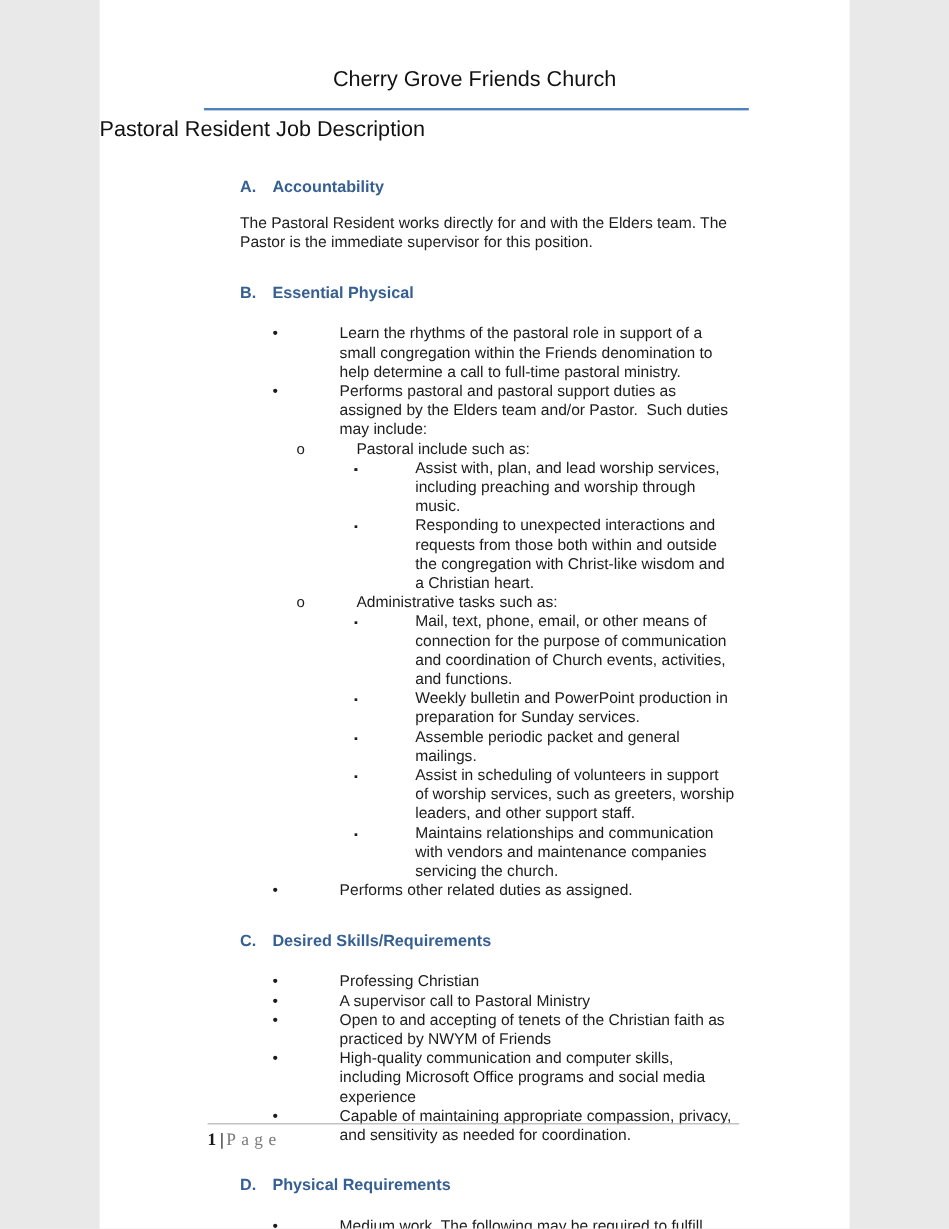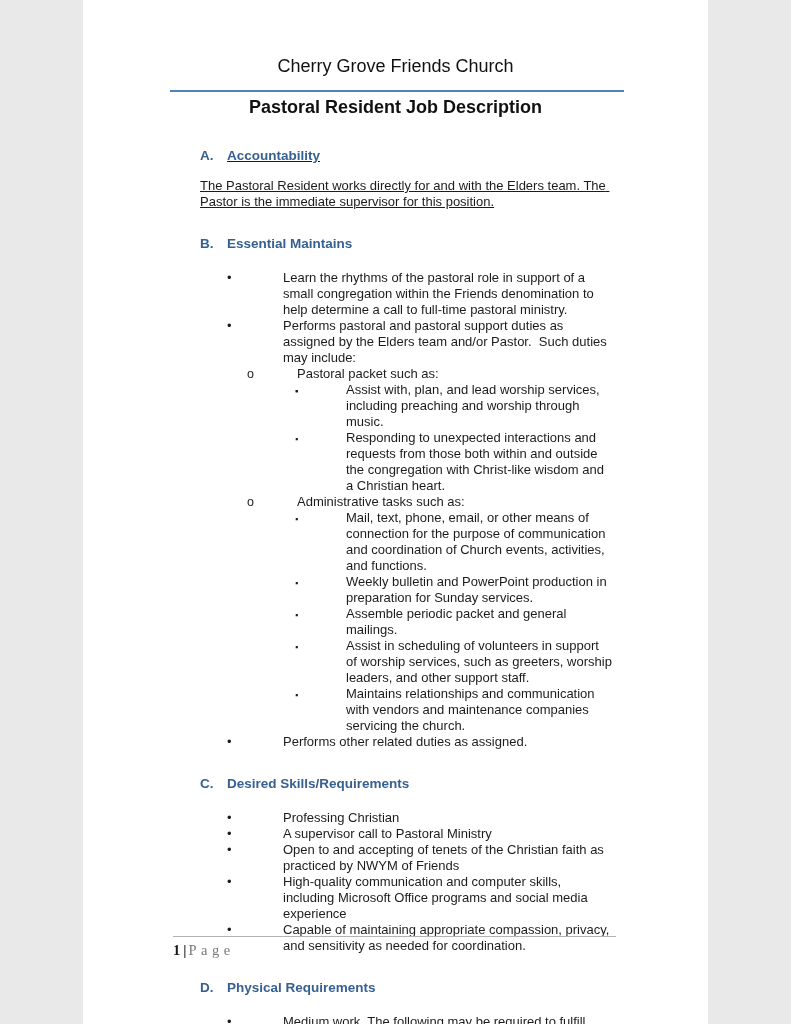--- a/index.html
+++ b/index.html
@@ -27,35 +27,34 @@
     line-height: 22px;
     color: #111;
   }
   .title-rule {
     height: 2px;
     background: var(--rule-blue);
     margin: 13px 84px 0 87px;
   }
   .doc-subtitle {
     margin-top: 4px;
-    text-align: center;
+    text-align: left;
     font-size: 18px;
     line-height: 22px;
     color: #111;
-    font-weight: bold;
   }
   .doc-body {
     margin-top: 30px;
     padding-left: 117px;
     padding-right: 96px;
     font-size: 13px;
     line-height: 16px;
   }
   .section { margin-top: 26px; }
-  .section:first-child { margin-top: 12px; text-decoration: underline; }
+  .section:first-child { margin-top: 12px; }
   .section-heading {
     font-weight: bold;
     color: var(--heading-blue);
     font-size: 13.5px;
     line-height: 16px;
   }
   .h-letter { display: inline-block; width: 27px; }
   .section-paragraph {
     margin-top: 14px;
     white-space: pre-wrap;
@@ -92,33 +91,33 @@
   <div class="doc-title">Cherry Grove Friends Church</div>
   <div class="title-rule"></div>
   <div class="doc-subtitle">Pastoral Resident Job Description</div>
 
   <div class="doc-body">
       <div class="section">
         <div class="section-heading"><span class="h-letter">A.</span><span class="h-title">Accountability</span></div>
         <div class="section-paragraph">The Pastoral Resident works directly for and with the Elders team. The Pastor is the immediate supervisor for this position.</div>
       </div>
       <div class="section">
-        <div class="section-heading"><span class="h-letter">B.</span><span class="h-title">Essential Maintains</span></div>
+        <div class="section-heading"><span class="h-letter">B.</span><span class="h-title">Essential Physical</span></div>
         <div class="section-items">
           <div class="li lvl0">
             <span class="marker m0">•</span>
             <span class="li-text">Learn the rhythms of the pastoral role in support of a small congregation within the Friends denomination to help determine a call to full-time pastoral ministry.</span>
           </div>
           <div class="li lvl0">
             <span class="marker m0">•</span>
             <span class="li-text">Performs pastoral and pastoral support duties as assigned by the Elders team and/or Pastor.  Such duties may include:</span>
           </div>
           <div class="li lvl1">
             <span class="marker m1">o</span>
-            <span class="li-text">Pastoral packet such as:</span>
+            <span class="li-text">Pastoral include such as:</span>
           </div>
           <div class="li lvl2">
             <span class="marker m2">▪</span>
           </div>
           <div class="li lvl2">
             <span class="marker m2">▪</span>
             <span class="li-text">Assist with, plan, and lead worship services, including preaching and worship through music.</span>
           </div>
           <div class="li lvl2">
             <span class="marker m2">▪</span>

